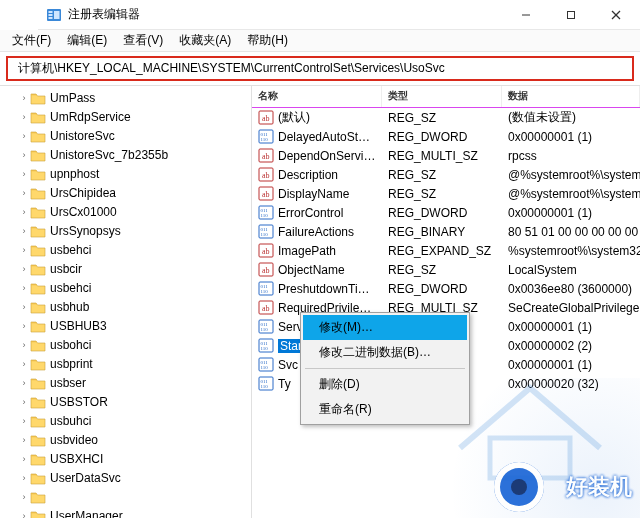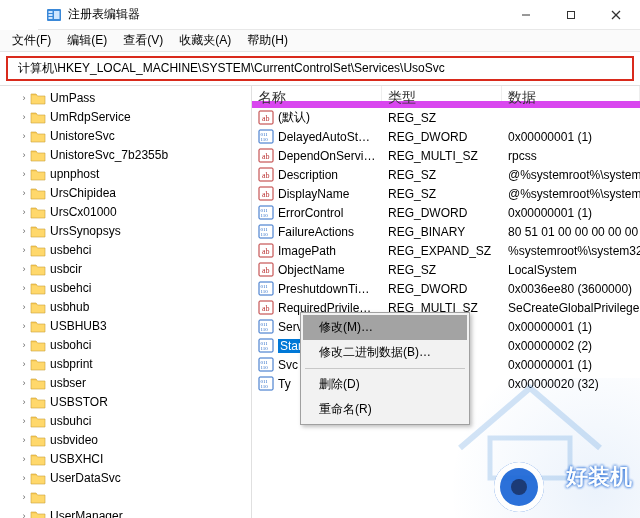--- a/index.html
+++ b/index.html
@@ -89,24 +89,25 @@
   }
   
   .list {
     flex: 1;
     overflow: hidden;
     background: #fff;
   }
   .list-header {
     display: flex;
     height: 22px;
-    border-bottom: 7px solid #d946ef;
+    border-bottom: 1px solid #d946ef;
     background: #fff;
-    font-size: 14px;
+    font-size: 10px;
     color: #333;
+    font-weight: bold;
   }
   .list-header .col {
     padding: 3px 6px;
     border-right: 1px solid #eee;
   }
   .col-name { width: 130px; }
   .col-type { width: 120px; }
   .col-data { flex: 1; }
   .list-body { }
   .list-row {
@@ -132,26 +133,26 @@
     width: 170px;
     background: #f2f2f2;
     border: 1px solid #a0a0a0;
     box-shadow: 2px 2px 4px rgba(0,0,0,.25);
     padding: 2px;
     font-size: 12px;
   }
   .ctxmenu .mi {
     padding: 4px 16px;
   }
-  .ctxmenu .mi.hl { background: #a3a3a3; }
+  .ctxmenu .mi.hl { background: #0ea5e9; }
   .ctxmenu .sep { height:1px; background:#c8c8c8; margin:3px 2px; }
   
   .watermark {
     position:absolute; right:8px; bottom:6px;
-    display:flex; gap:22px;
+    display:flex; align-items:center; gap:22px;
     opacity:.92;
   }
   .watermark .eye {
     width:50px; height:50px; border-radius:50%;
     background:#1b66d6; position:relative;
     box-shadow: 0 0 0 6px #fff inset;
   }
   .watermark .eye::after{
     content:""; position:absolute; left:17px; top:17px;
     width:16px; height:16px; border-radius:50%;
@@ -459,20 +460,21 @@
           <div class="cell cell-name">
             <span class="val-icon">
               <svg width="16" height="15" viewBox="0 0 16 15">
                 <rect x="1" y="1" width="14" height="13" rx="1" fill="#fff" stroke="#b33" stroke-width="1"></rect>
                 <text x="4" y="11" font-size="8" fill="#b33" font-family="Tahoma">ab</text>
               </svg>
             </span>
             <span class="nm">(默认)</span>
           </div>
           <div class="cell cell-type">REG_SZ</div>
+          <div class="cell cell-data">(数值未设置)</div>
         </div>
         <div class="list-row">
           <div class="cell cell-name">
             <span class="val-icon">
               <svg width="16" height="15" viewBox="0 0 16 15">
                 <rect x="1" y="1" width="14" height="13" rx="1" fill="#fff" stroke="#2a6bc7" stroke-width="1"></rect>
                 <text x="2.5" y="7" font-size="5" fill="#2a6bc7" font-family="Tahoma">011</text>
                 <text x="2.5" y="12" font-size="5" fill="#2a6bc7" font-family="Tahoma">110</text>
               </svg>
             </span>

